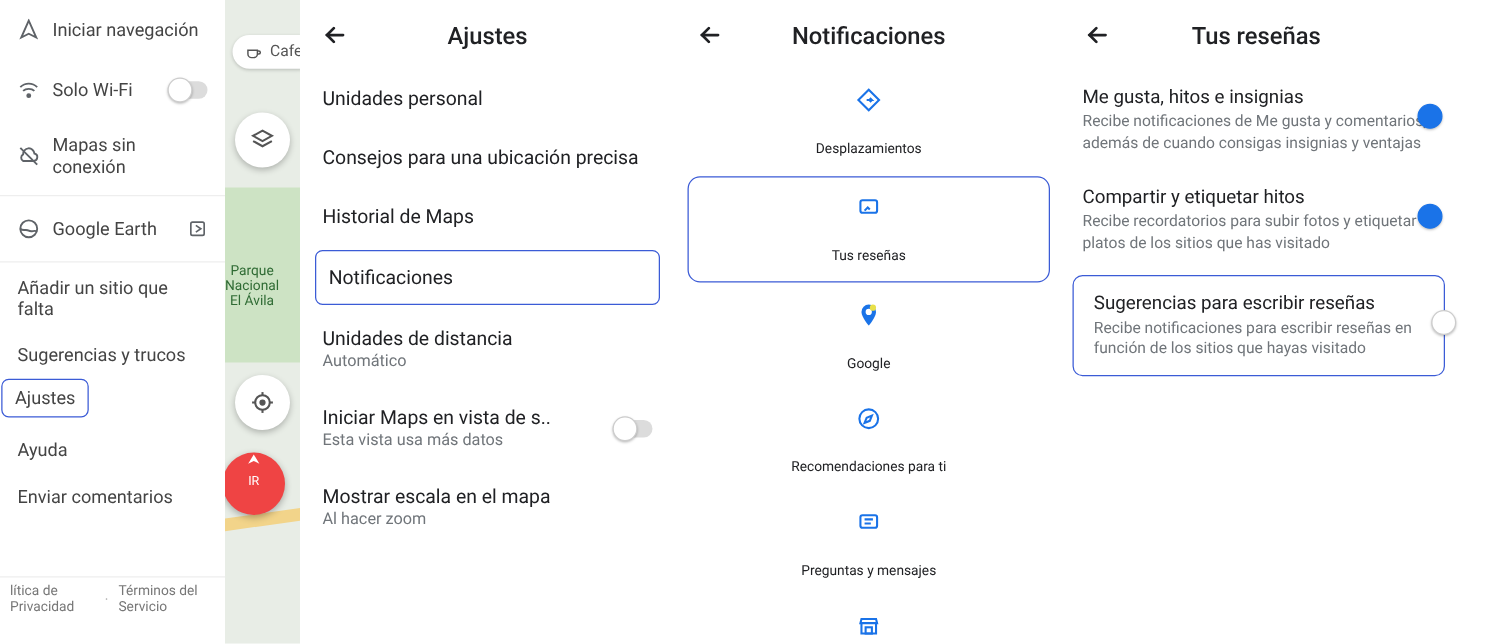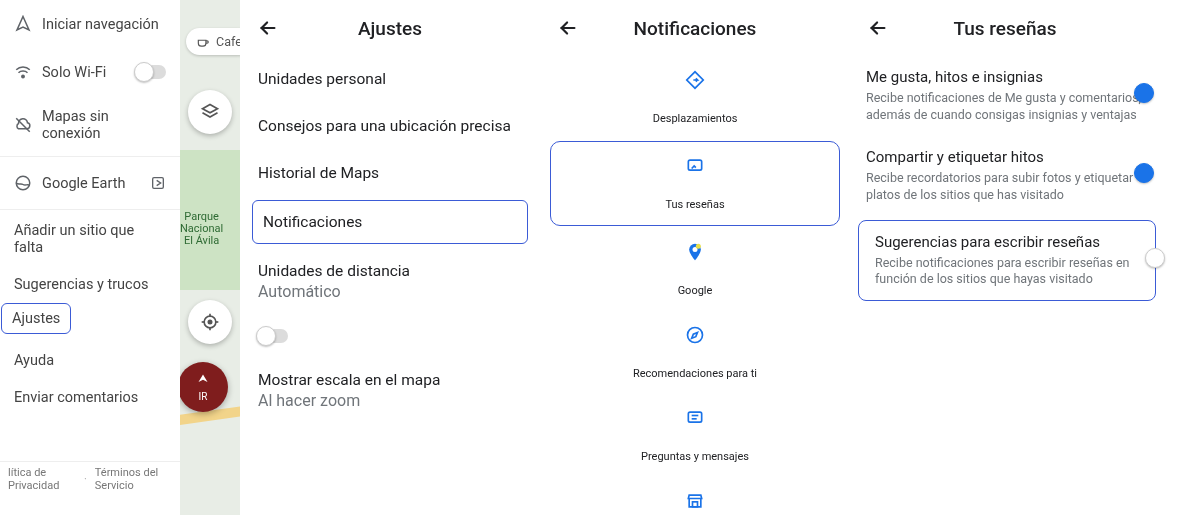--- a/index.html
+++ b/index.html
@@ -86,41 +86,41 @@
     font-size:12.5px; color:#555; display:flex; gap:6px; align-items:center;
     box-shadow:0 1px 3px rgba(0,0,0,.2);
   }
   .map-sliver .circle-btn {
     position:absolute; width:44px; height:44px; border-radius:50%;
     background:#fff; box-shadow:0 2px 5px rgba(0,0,0,.25);
     display:flex; align-items:center; justify-content:center; color:#555;
   }
   .map-sliver .nav-fab {
     position:absolute; width:50px; height:50px; border-radius:50%;
-    background:#7f1d1d; left:-2px;
-    display:flex; flex-direction:column; align-items:center; justify-content:center;
+    background:#ef4444; left:-2px;
+    display:flex; flex-direction:column; align-items:center; justify-content:flex-start;
     color:#fff; font-size:10px; box-shadow:0 2px 6px rgba(0,0,0,.3);
   }
   .park-label{
     position:absolute; font-size:11px; color:#2f6b34; text-align:center; line-height:1.1;
   }
 
   
   .appbar {
     height: 56px; display:flex; align-items:center; padding: 0 10px;
   }
   .appbar .back { width:36px; display:flex; align-items:center; justify-content:center; cursor:pointer; }
   .appbar .title { flex:1; text-align:center; font-size:19px; font-weight:500; padding-right:36px; }
   .list-row {
     padding: 14px 18px;
     font-size: 15.5px;
     color:#202124;
     cursor:pointer;
   }
-  .list-row .sub { font-size:16px; color:#70757a; margin-top:2px; }
+  .list-row .sub { font-size:13px; color:#70757a; margin-top:2px; }
   .list-row.withswitch { display:flex; align-items:center; gap:12px; }
   .list-row.withswitch .txt { flex:1; }
   .notif-row {
     display:flex; align-items:center; gap:22px;
     padding: 14px 18px; font-size:11px; cursor:pointer;flex-direction:column;
   }
   .notif-row .nicon { width:24px; display:flex; align-items:center; justify-content:center; color:#1a73e8; }
   .pref-row {
     display:flex; align-items:flex-start; gap:10px;
     padding: 12px 8px 12px 16px;
@@ -255,20 +255,24 @@
 
   <div class="list-row">Unidades personal</div>
   <div class="list-row" style="line-height:1.3;">Consejos para una ubicación precisa</div>
   <div class="list-row">Historial de Maps</div>
   <div class="list-row highlight-box" style="margin:4px 12px; padding:12px 10px;">Notificaciones</div>
   <div class="list-row">
     <div>Unidades de distancia</div>
     <div class="sub">Automático</div>
   </div>
   <div class="list-row withswitch">
+    <div class="txt">
+      <div>Iniciar Maps en vista de s..</div>
+      <div class="sub">Esta vista usa más datos</div>
+    </div>
     <span class="switch off">
         <span class="knob"></span>
       </span>
   </div>
   <div class="list-row">
     <div>Mostrar escala en el mapa</div>
     <div class="sub">Al hacer zoom</div>
   </div>
 </div>
 

